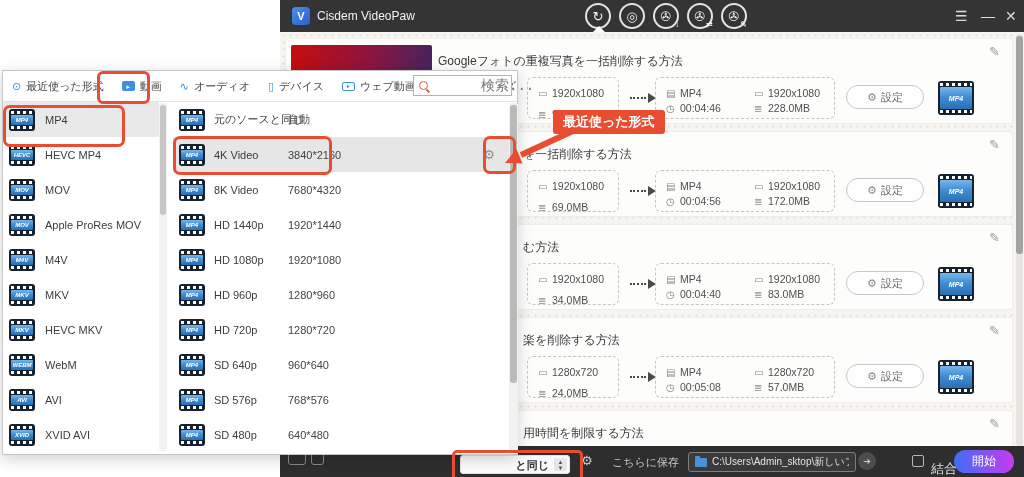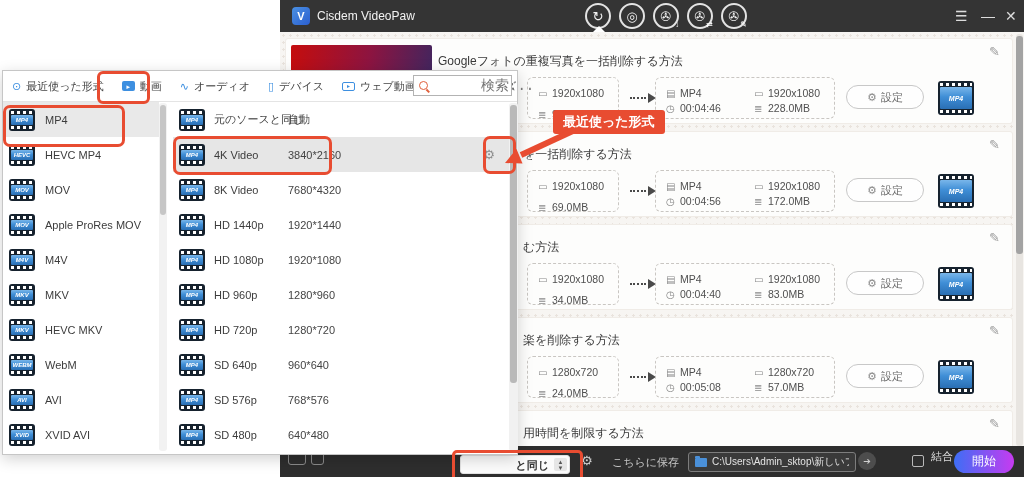--- a/index.html
+++ b/index.html
@@ -66,21 +66,21 @@
   #bb-gear{position:absolute;left:301px;top:7px;color:#cfcfcf;font-size:13px;}
   #save-hint{position:absolute;left:332px;top:9px;color:#c9c9c9;font-size:11px;}
   #path-box{position:absolute;left:408px;top:6px;width:168px;height:20px;background:#3a3a3a;border:1px solid #7d7d7d;
         border-radius:3px;box-sizing:border-box;display:flex;align-items:center;gap:5px;padding:0 6px;}
   #folder-ic{width:12px;height:9px;background:#4a90d9;border-radius:1px;position:relative;flex:0 0 auto;}
   #folder-ic:before{content:"";position:absolute;left:0;top:-2px;width:5px;height:2px;background:#4a90d9;border-radius:1px 1px 0 0;}
   #path-text{color:#e3e3e3;font-size:10px;white-space:nowrap;overflow:hidden;}
   #go-btn{position:absolute;left:578px;top:6px;width:18px;height:18px;border-radius:50%;background:#4d4d4d;
         color:#cfcfcf;font-size:9px;display:flex;align-items:center;justify-content:center;}
   #merge-check{position:absolute;left:632px;top:9px;width:12px;height:12px;border:1.5px solid #b9b9b9;border-radius:2px;box-sizing:border-box;}
-  #merge-label{position:absolute;left:651px;top:3px;color:#dedede;font-size:11px;}
+  #merge-label{position:absolute;left:651px;top:14px;color:#dedede;font-size:13px;}
   #start-btn{position:absolute;left:674px;top:4px;width:60px;height:23px;border-radius:12px;
         background:linear-gradient(90deg,#3e6ef5,#c63bf0);color:#fff;font-size:12px;display:flex;
         align-items:center;justify-content:center;}
   
   #format-panel{position:absolute;left:2px;top:70px;width:516px;height:385px;background:#fff;
         border:1px solid #c6c6c6;box-shadow:0 4px 14px rgba(0,0,0,.18);box-sizing:border-box;z-index:10;}
   #tabbar{position:absolute;left:0;top:0;right:0;height:30px;border-bottom:1px solid #e4e4e4;
         display:flex;align-items:center;}
   .tab{display:flex;align-items:center;gap:5px;font-size:11px;color:#444;padding:0 9px;white-space:nowrap;}
   .tabic{color:#3d8fe0;font-size:11px;line-height:11px;}

